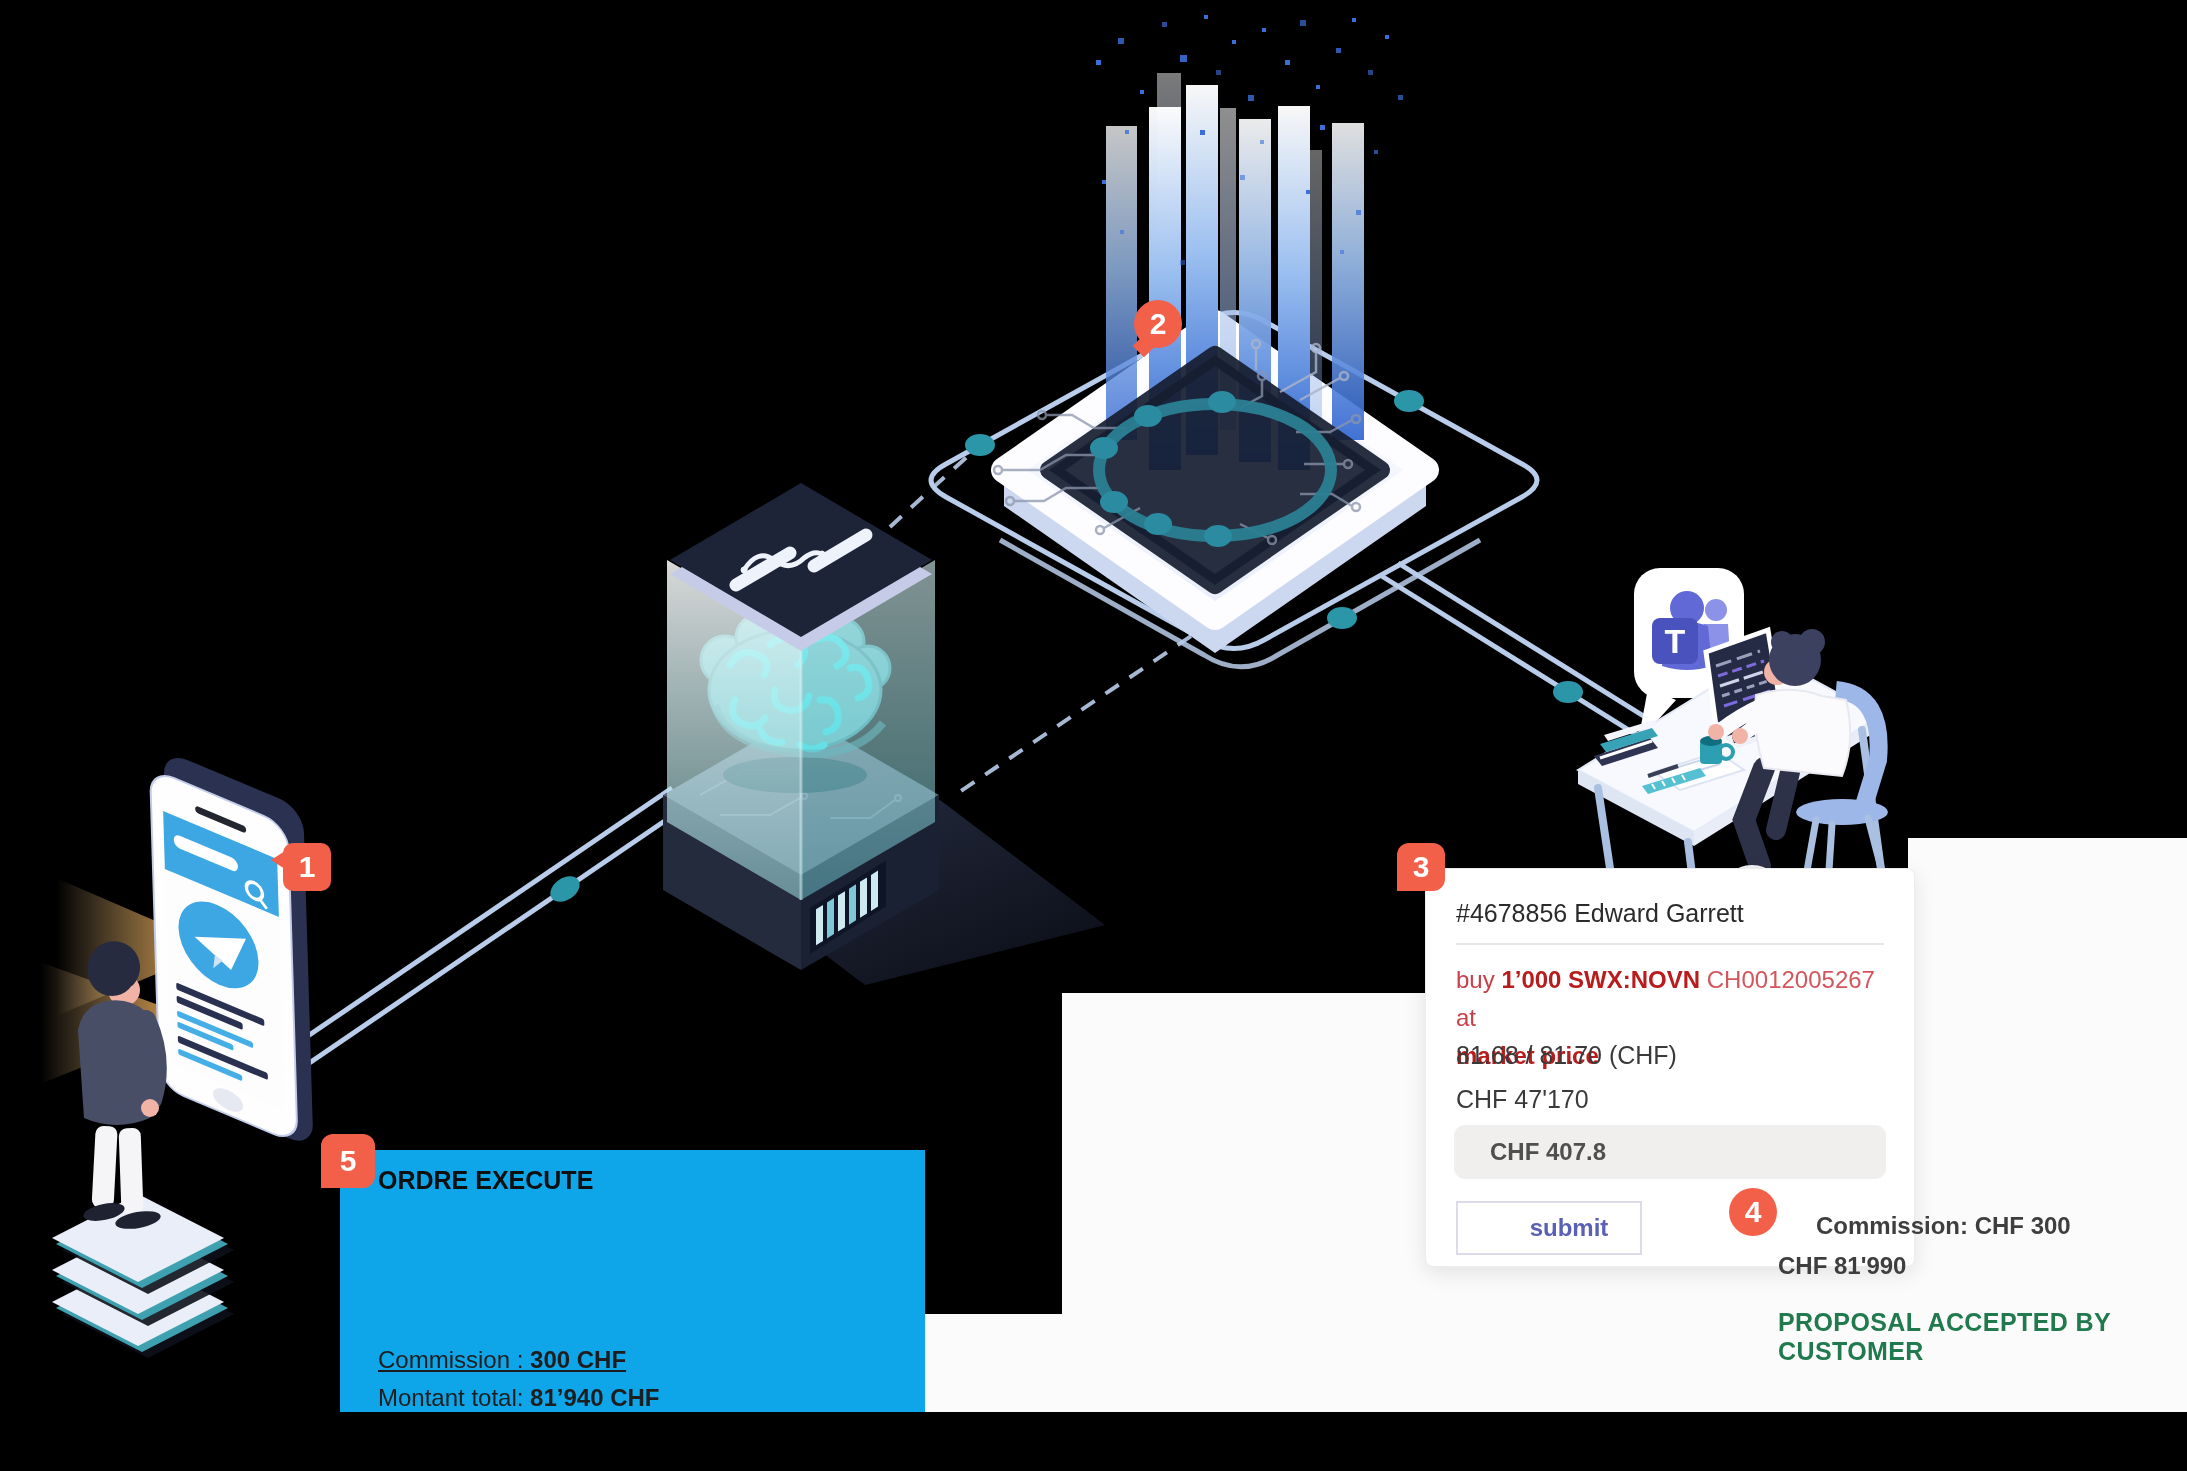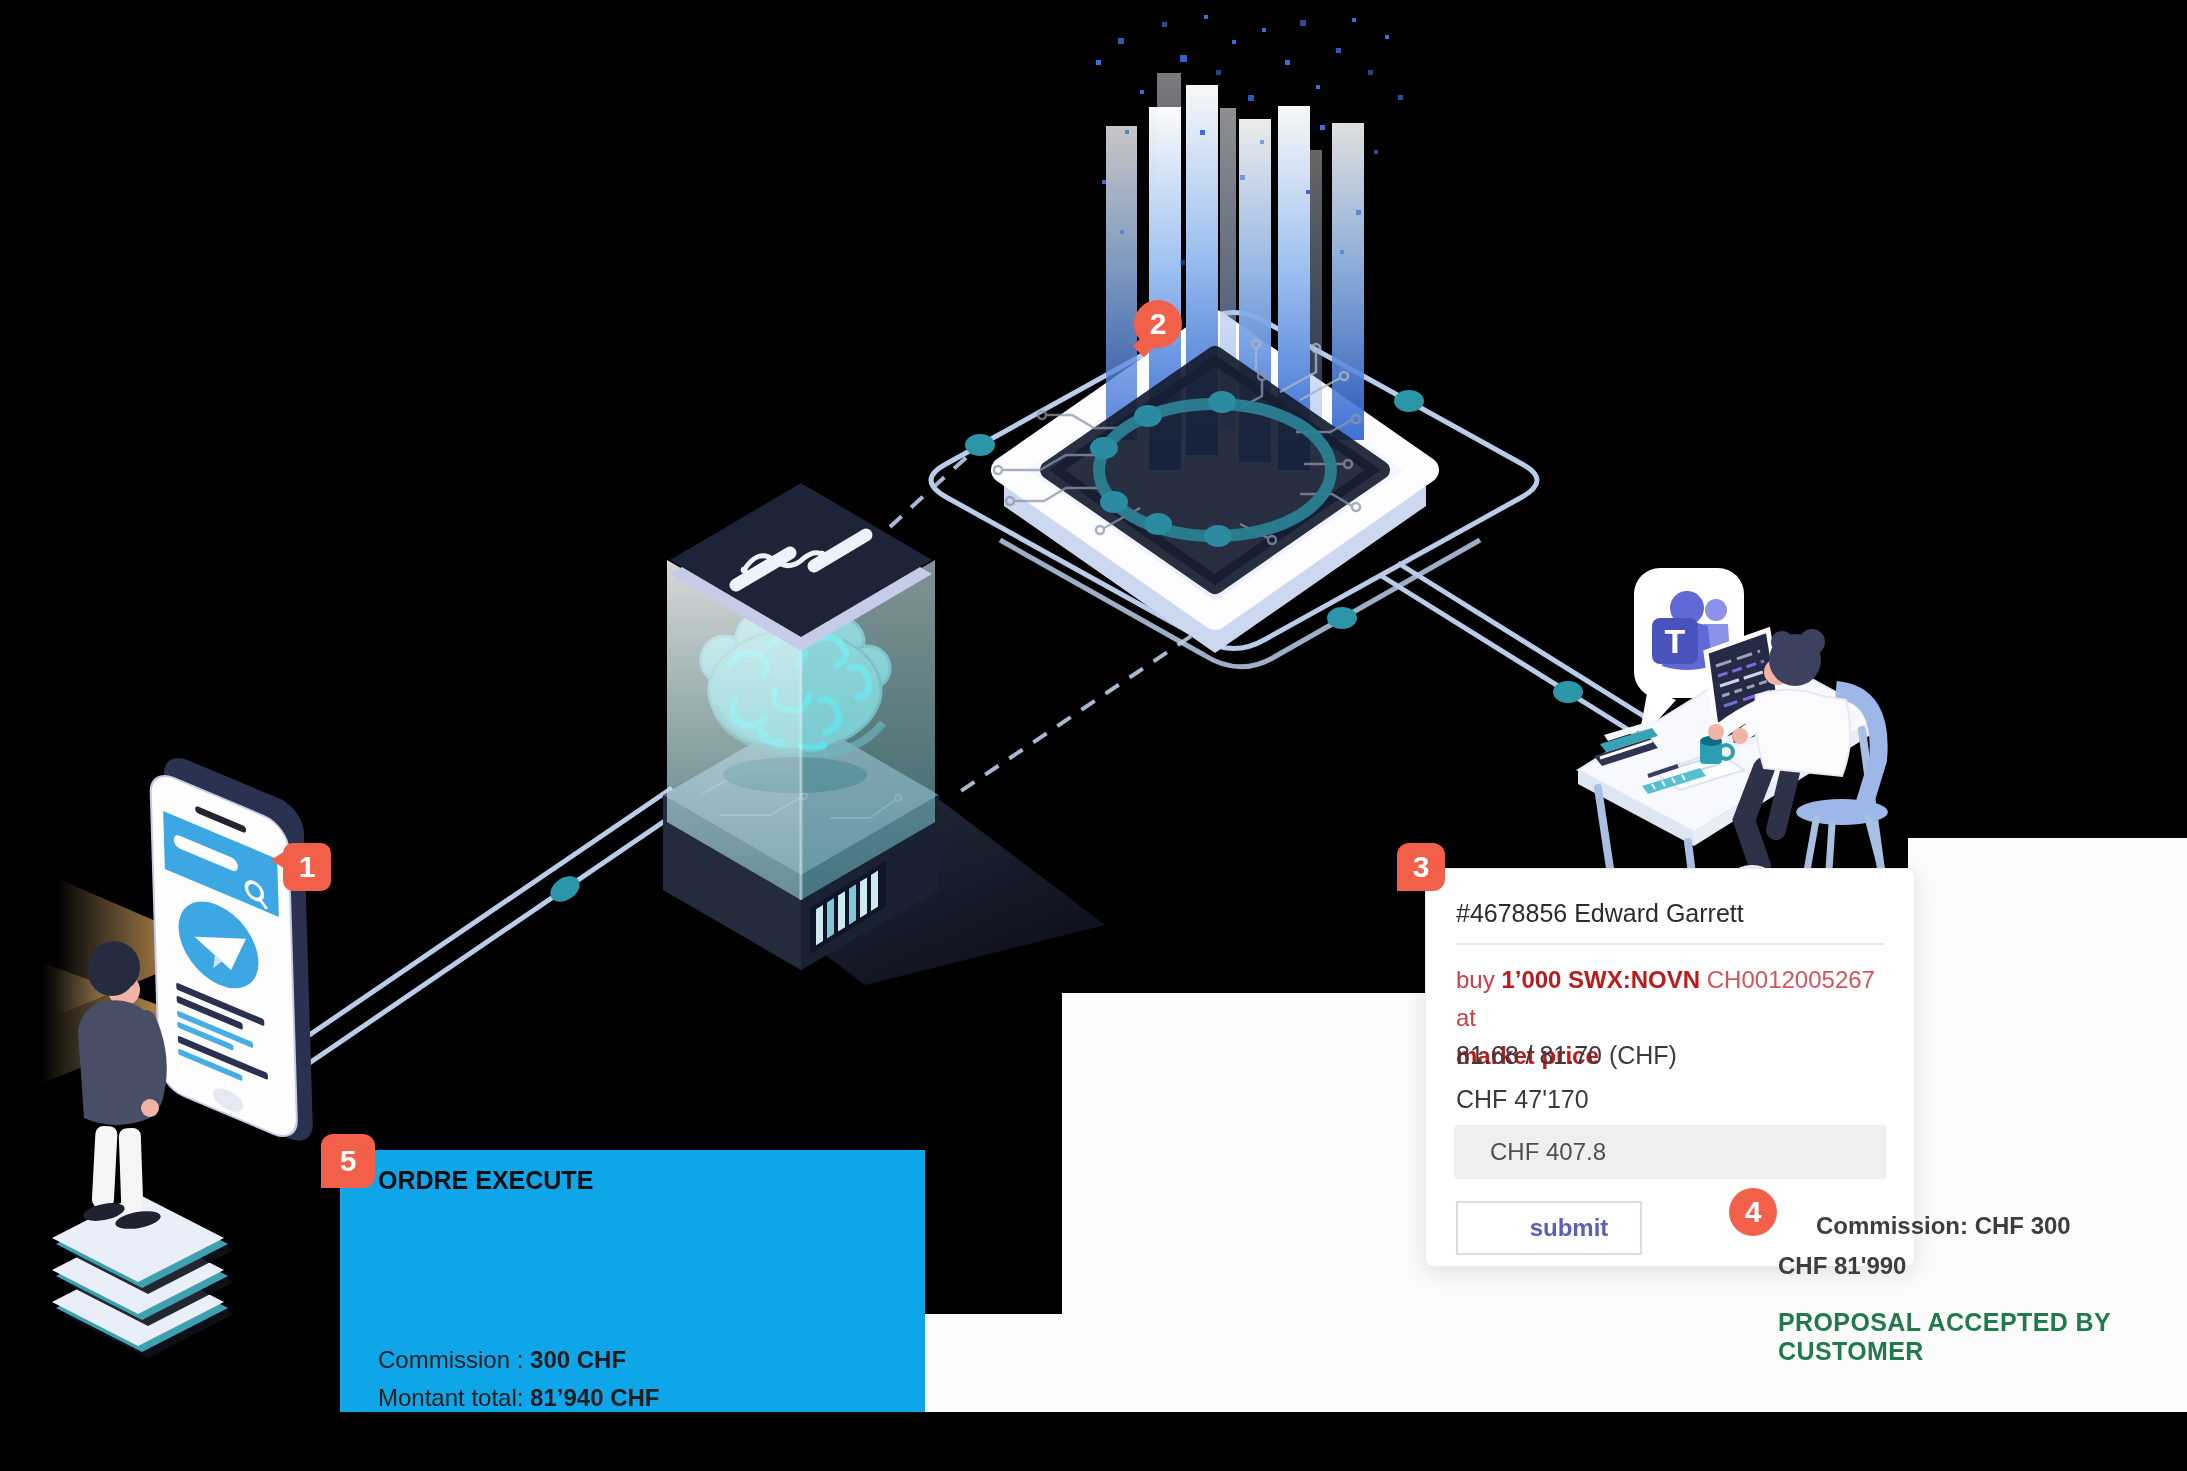--- a/index.html
+++ b/index.html
@@ -22,34 +22,34 @@
   #order-card{position:absolute;left:1425px;top:868px;width:488px;height:397px;background:#fff;
       border:1px solid #ececec;border-radius:8px;box-shadow:0 6px 22px rgba(0,0,0,.10);}
   #order-card .title{position:absolute;left:30px;top:30px;font-size:25px;font-weight:400;color:#2b2b2b;}
   #order-card .divider{position:absolute;left:30px;top:74px;width:428px;height:0;border-top:2px solid #e7e7e7;}
   #order-card .buyline{position:absolute;left:30px;top:92px;width:430px;font-size:24px;line-height:38px;color:#c9404a;}
   #order-card .buyline b{color:#b91c1c;}
   #order-card .buyline .isin{color:#d4555c;}
   #order-card .quote{position:absolute;left:30px;top:172px;font-size:25px;color:#3a3a3a;}
   #order-card .amount{position:absolute;left:30px;top:216px;font-size:25px;color:#3a3a3a;}
   #commission-input{position:absolute;left:28px;top:256px;width:432px;height:54px;background:#f1efee;
-      border-radius:3px;font-size:24px;color:#4f4f4f;line-height:54px;padding-left:36px;box-sizing:border-box;}
+      border-radius:11px;font-size:24px;color:#4f4f4f;line-height:54px;padding-left:36px;box-sizing:border-box;font-weight:bold;}
   #submit-btn{position:absolute;left:30px;top:332px;width:142px;height:50px;background:#fff;
       border:2px solid #dbdbe9;border-radius:0;font-size:24px;font-weight:600;color:#5a61b5;
       display:flex;align-items:center;justify-content:center;cursor:pointer;padding-left:40px;}
   
   .prop-line{position:absolute;font-size:24px;font-weight:600;color:#3e3e3e;z-index:3;}
   #prop-status{position:absolute;left:1778px;top:1308px;font-size:25px;font-weight:700;color:#217a4e;
       letter-spacing:.4px;z-index:3;}
   
   #exec-card{position:absolute;left:340px;top:1150px;width:585px;height:262px;background:#0ea5e9;z-index:3;}
   #exec-card .title{position:absolute;left:38px;top:16px;font-size:25px;font-weight:700;color:#0f0f0f;}
   #exec-card .body{position:absolute;left:38px;top:60px;width:522px;font-size:24px;line-height:40px;color:#1d1d1d;}
   #exec-card .body b{color:#000;}
-  #exec-card .row1{position:absolute;left:38px;top:196px;font-size:24px;color:#1d1d1d;}
+  #exec-card .row1{position:absolute;left:38px;top:196px;font-size:24px;color:#1d1d1d;text-decoration:underline;}
   #exec-card .row2{position:absolute;left:38px;top:234px;font-size:24px;color:#1d1d1d;}
   #exec-card b{font-weight:700;}
 </style>
 </head>
 <body>
 
 <div id="canvas">
 
   <div class="panel" style="left:1062px;top:993px;width:1125px;height:419px;"></div>
   <div class="panel" style="left:1908px;top:838px;width:279px;height:160px;"></div>

